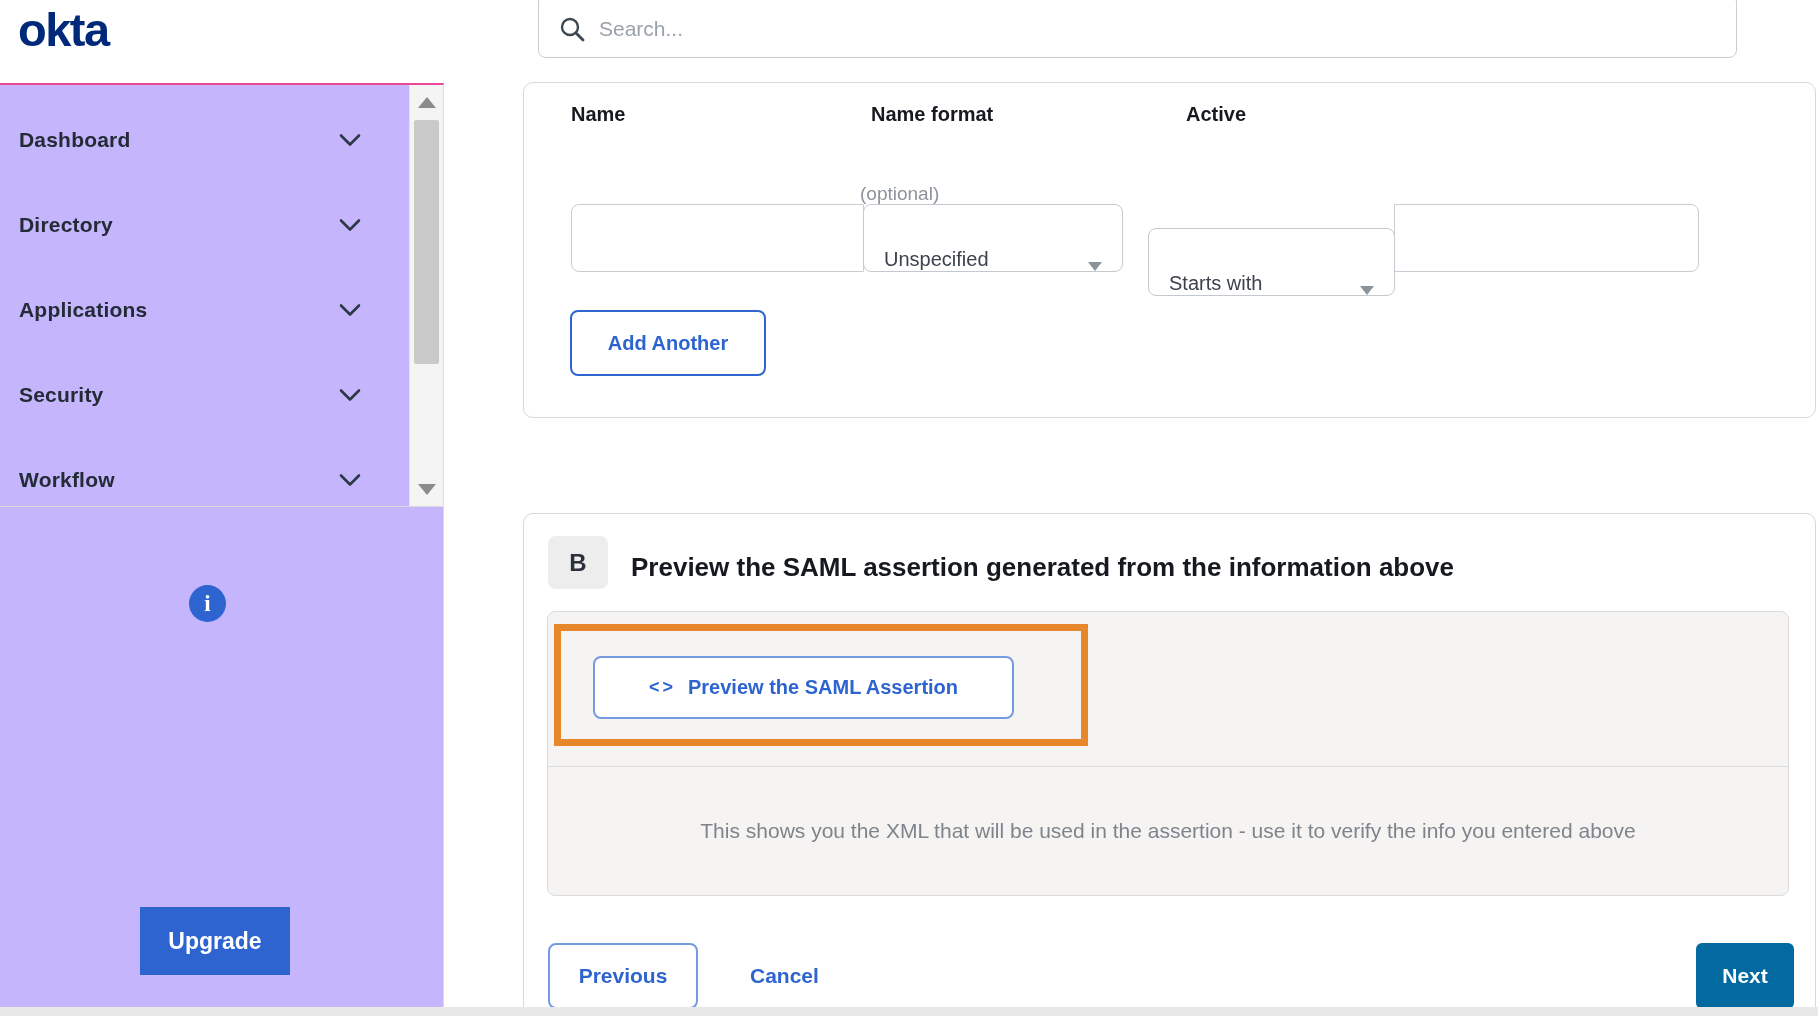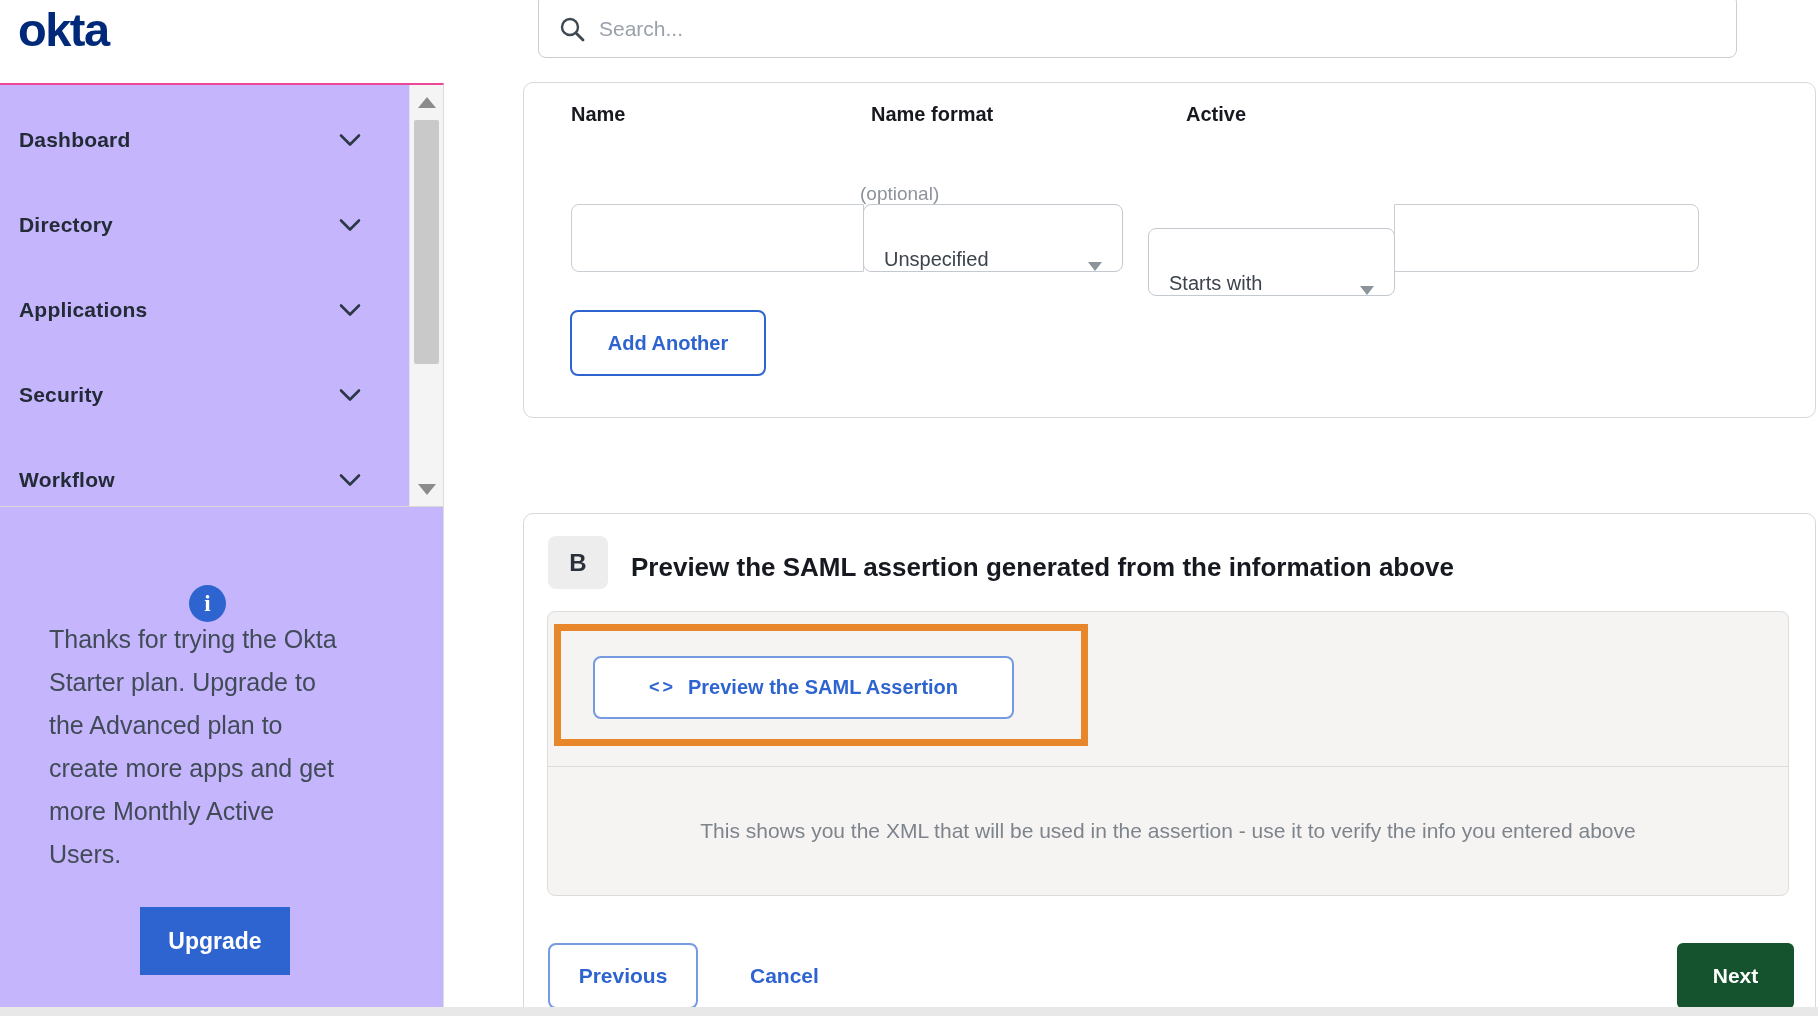--- a/index.html
+++ b/index.html
@@ -147,22 +147,22 @@
     width: 150px; height: 66px; background: #fff;
     border: 2px solid #769ae2; border-radius: 8px;
     color: #2e64cf; font-size: 21px; font-weight: 700;
     font-family: Liberation Sans, sans-serif; cursor: pointer;
   }
   .cancel-link {
     margin-left: 52px; color: #2e64cf; font-size: 21px; font-weight: 700;
     text-decoration: none; cursor: pointer;
   }
   .next-btn {
-    margin-left: auto; width: 117px; height: 66px;
-    background: #14532d; border: none; border-radius: 6px;
+    margin-left: auto; width: 98px; height: 66px;
+    background: #0369a1; border: none; border-radius: 6px;
     color: #fff; font-size: 21px; font-weight: 700;
     font-family: "Liberation Sans", sans-serif; cursor: pointer;
   }
   .bottom-strip {
     position: absolute; left: 0; top: 1007px; width: 1818px; height: 9px;
     background: #e8e8e8; z-index: 10;
   }
 </style>
 </head>
 <body>
@@ -210,21 +210,20 @@
       </svg>
     </div>
     <div class="sb-track">
       <div class="sb-arrow-up"></div>
       <div class="sb-thumb"></div>
       <div class="sb-arrow-down"></div>
     </div>
   </div>
 
   <div class="info-badge">i</div>
-  <p class="promo-text">Thanks for trying the Okta Starter plan. Upgrade to the Advanced plan to create more apps and get more Monthly Active Users.</p>
   <button class="upgrade-btn">Upgrade</button>
 </div>
 
 <div class="panel panel-a">
   <span class="f-label" style="left:47px; top:20px;">Name</span>
   <span class="f-label" style="left:347px; top:20px;">Name format</span>
   <span class="f-hint" style="left:336px; top:58px;margin-top:42px;">(optional)</span>
   <span class="f-label" style="left:662px; top:20px;">Active</span>
 
   <input class="t-input" style="left: 47px; top: 121px; width: 293px; border-radius: 8px 0px 0px 8px;" type="text" value="">

